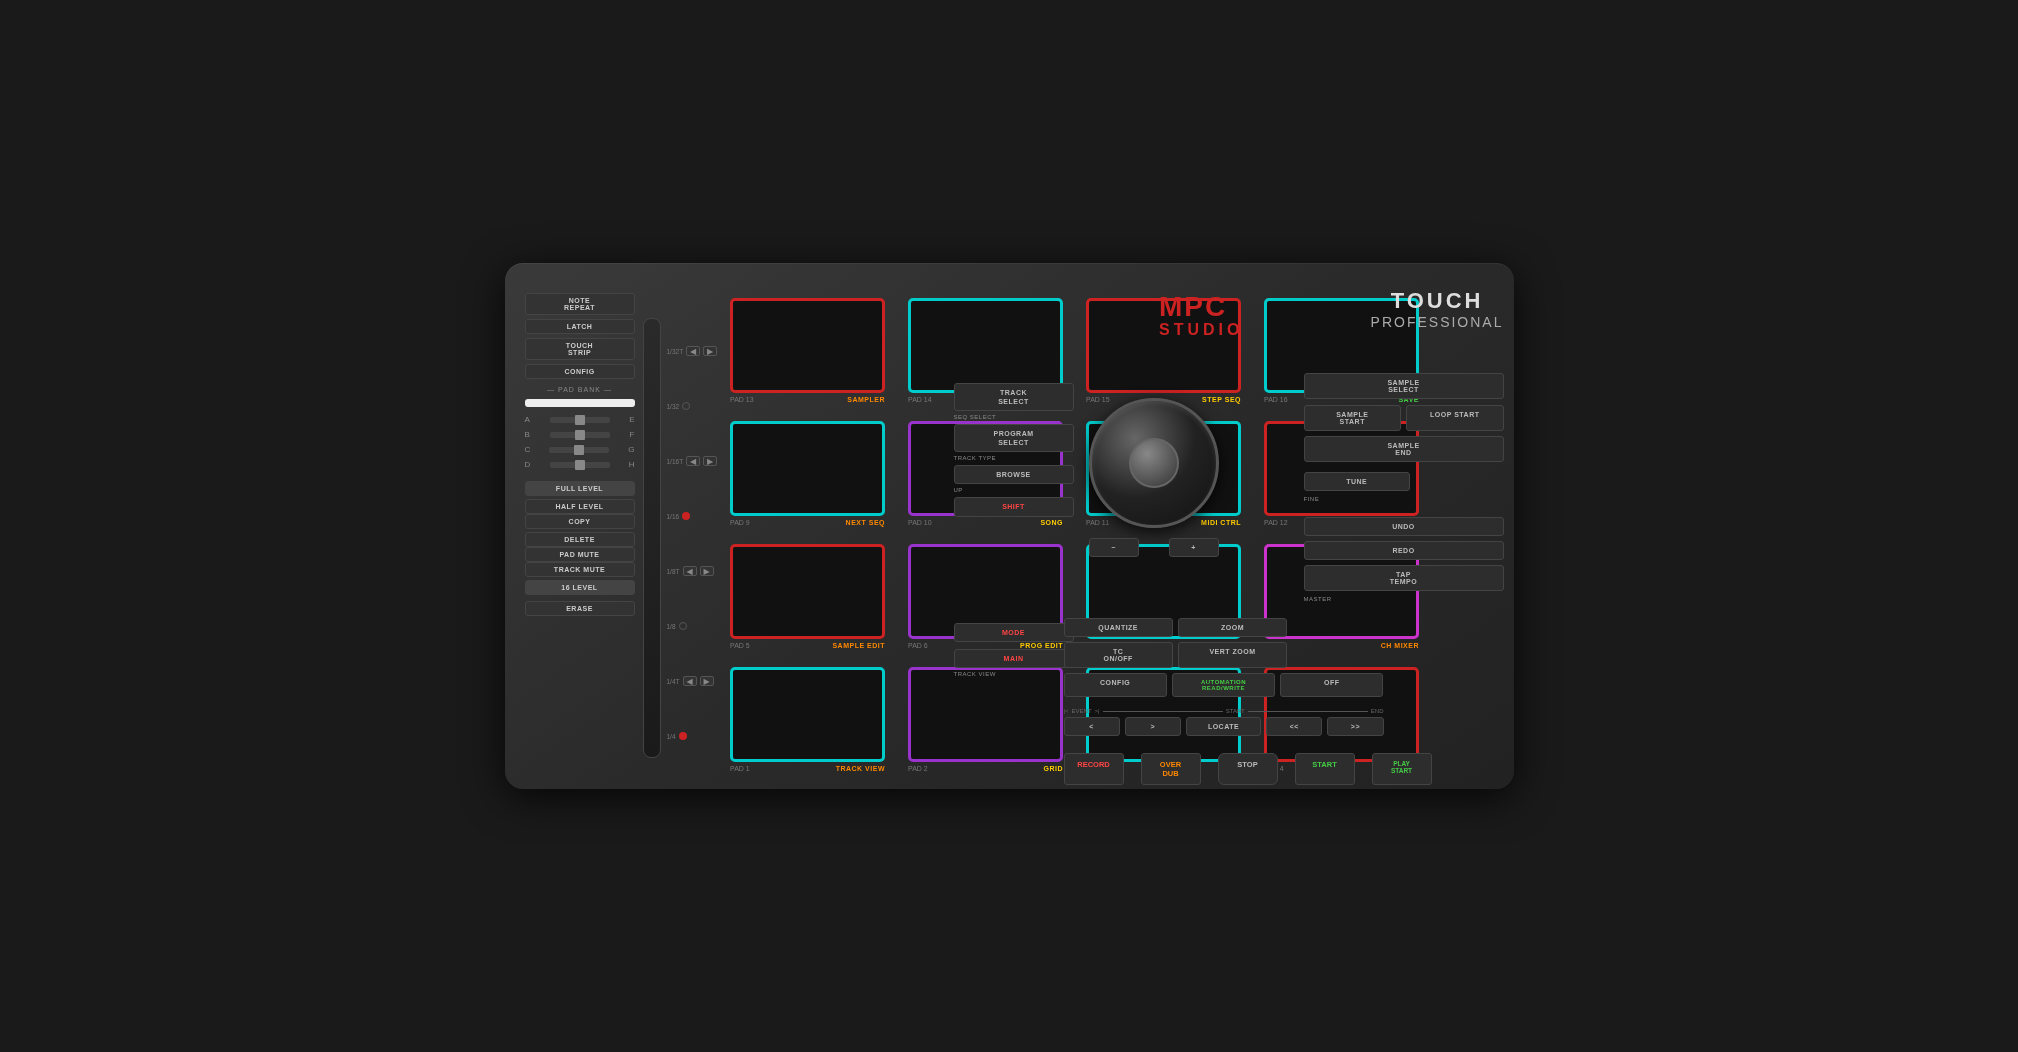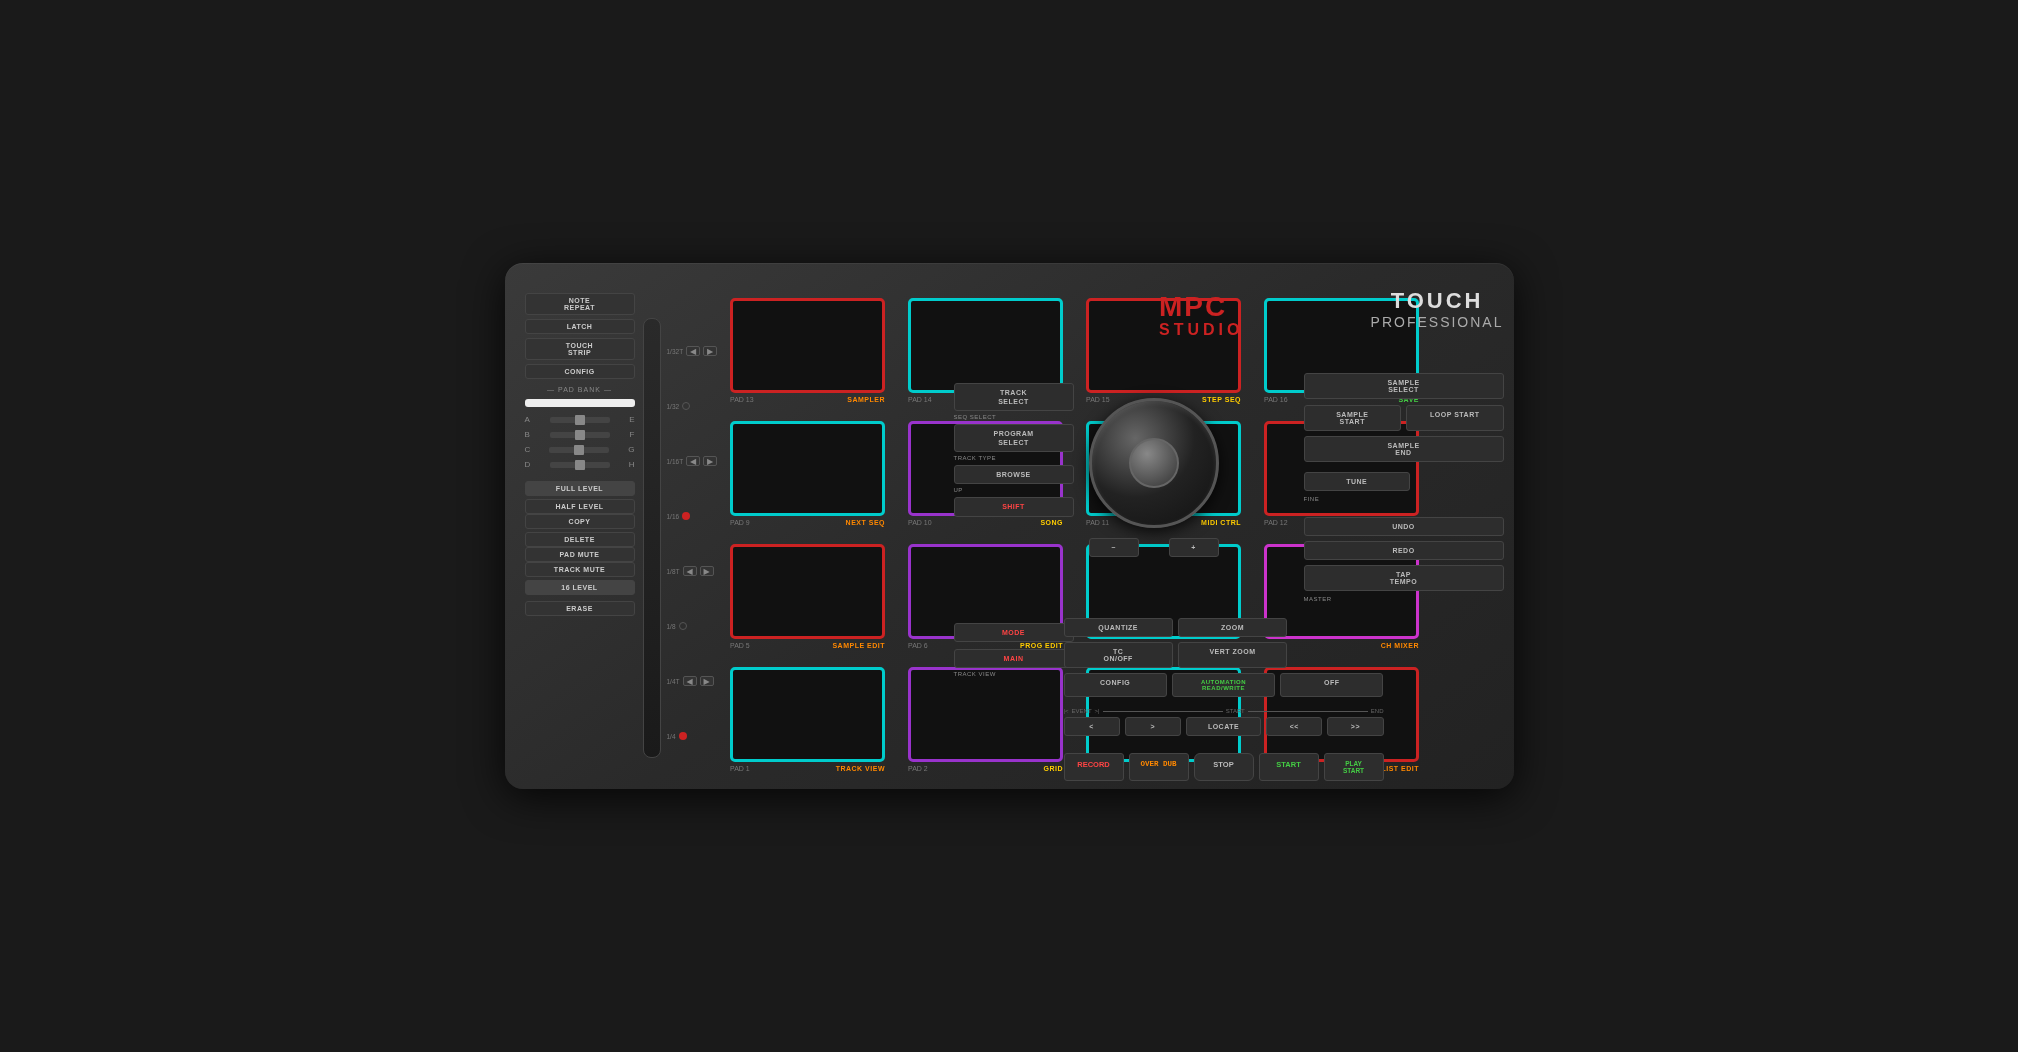--- a/index.html
+++ b/index.html
@@ -288,21 +288,21 @@
       color: #bbb;
       font-size: 7.5px;
       font-weight: bold;
       padding: 6px 10px;
       text-align: center;
       cursor: pointer;
       min-width: 60px;
     }
     .btn-transport.red-label { color: #ff4444; }
     .btn-transport.green-label { color: #44cc44; }
-    .btn-transport.orange-label { color: #ff8800; font-family: Liberation Mono, monospace; }
+    .btn-transport.orange-label { color: #ff8800; }
   </style>
 </head>
 <body>
 
 <div class="mpc-body">
 
   <div class="left-panel">
     <div class="btn-small" style="white-space:pre-line;">NOTE
 REPEAT</div>
     <div class="btn-small">LATCH</div>
@@ -621,21 +621,21 @@
     </div>
     <div style="display:flex;gap:5px;">
       <div class="btn-std" style="flex:1;">&lt;</div>
       <div class="btn-std" style="flex:1;">&gt;</div>
       <div class="btn-std" style="flex:1.5;">LOCATE</div>
       <div class="btn-std" style="flex:1;">&lt;&lt;</div>
       <div class="btn-std" style="flex:1;">&gt;&gt;</div>
     </div>
   </div>
 
-  <div style="position:absolute; right:130px; top:490px; width:320px; display:flex; gap:5px;">
+  <div style="position:absolute; right:130px; top:490px; width:320px; display:flex; gap:17px;">
     <div class="btn-transport red-label" style="flex:1;">RECORD</div>
     <div class="btn-transport orange-label" style="flex:1;">OVER DUB</div>
     <div class="btn-transport" style="flex:1;border-radius:6px;">STOP</div>
     <div class="btn-transport green-label" style="flex:1;">START</div>
     <div class="btn-transport green-label" style="flex:1;white-space:pre-line;font-size:6.5px;">PLAY
 START</div>
   </div>
 
 </div>
 

